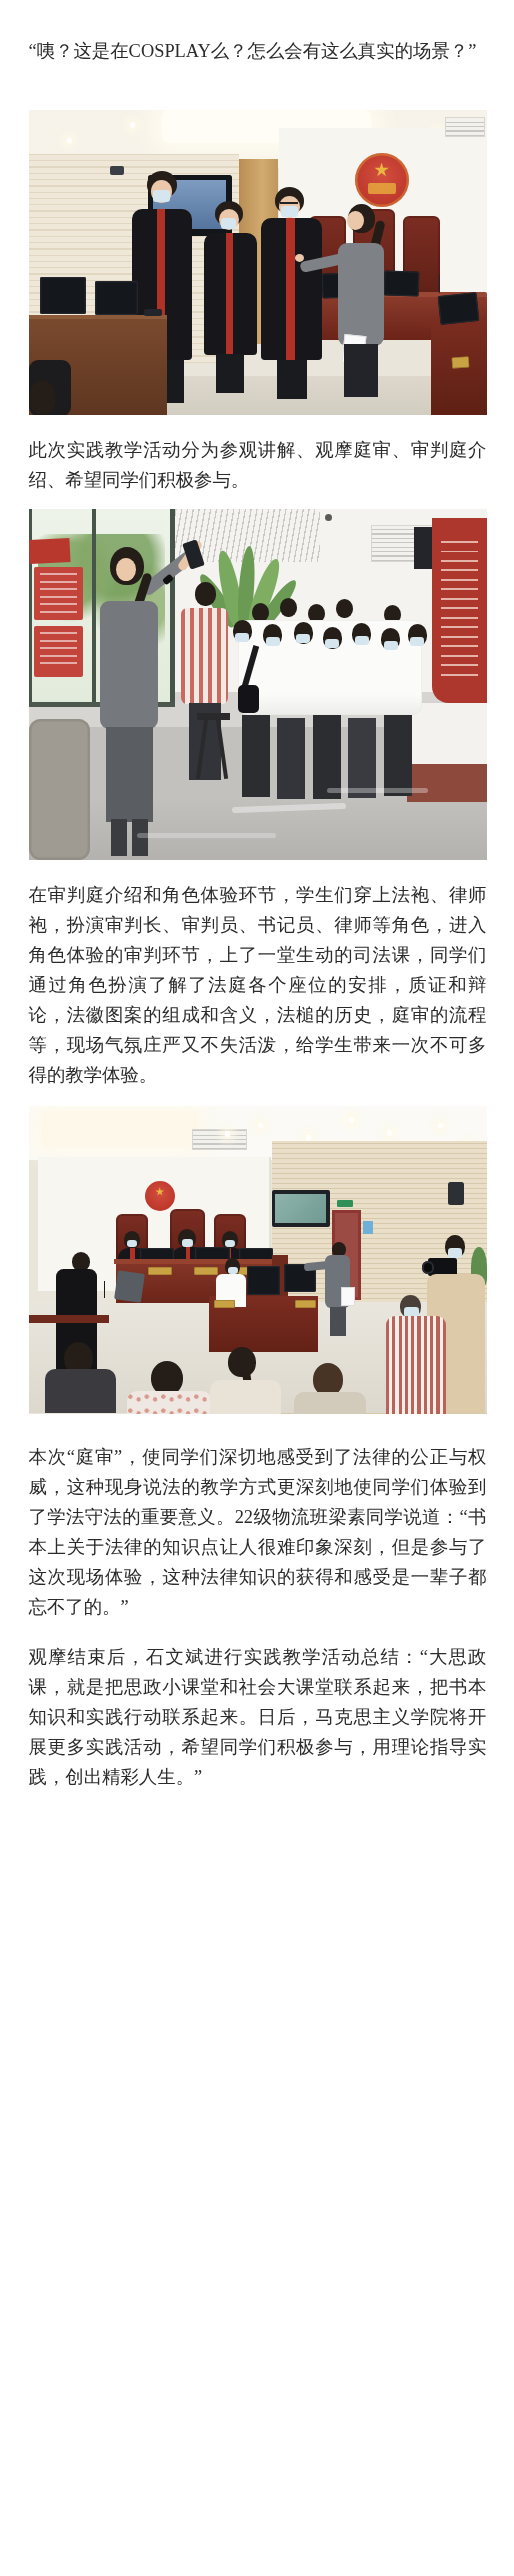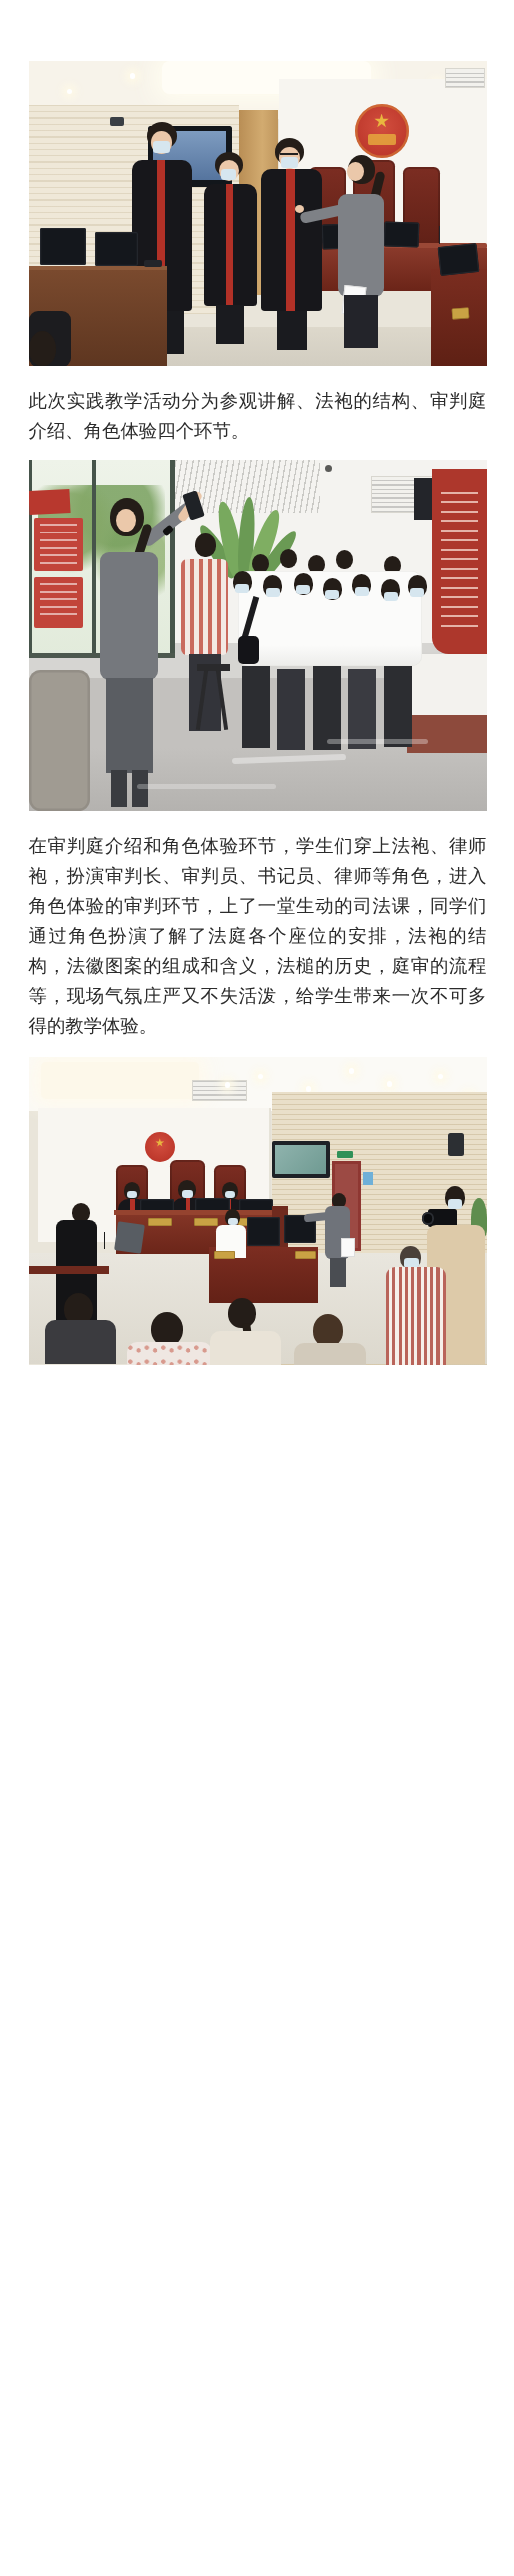--- a/index.html
+++ b/index.html
@@ -32,20 +32,21 @@
         background-image:repeating-linear-gradient(0deg,rgba(120,120,120,.35) 0 1.3px,transparent 1.3px 4.4px);}
   .plate{position:absolute;background:#c9a244;border-radius:1.3px;box-shadow:inset 0 0 0 0.6px rgba(90,60,10,.55);}
   .monitor{position:absolute;background:#14171c;border-radius:1.9px;box-shadow:inset 0 0 0 1.3px #23262c;}
 </style>
 </head>
 <body>
 
 <div class="page">
   <div class="article">
 
+    <p class="p2">“咦？这是在COSPLAY么？怎么会有这么真实的场景？”</p>
 
     <figure class="photo fig1">
       <div class="ab" style="left:0;top:0;width:458px;height:58px;background:#f7f3ea;"></div>
       <div class="ab" style="left:133px;top:0;width:209px;height:33px;background:#fffdf6;border-radius:7.6px;box-shadow:0 0 23px 9px rgba(255,253,240,.95);"></div>
       <div class="downlight" style="left:38px;top:28px;"></div>
       <div class="downlight" style="left:101px;top:12.7px;"></div>
       <div class="downlight" style="left:405px;top:21.5px;"></div>
       <div class="downlight" style="left:443px;top:41px;"></div>
       <div class="ab" style="left:0;top:44px;width:210px;height:209px;background:#efe8d8;background-image:repeating-linear-gradient(0deg,rgba(200,186,156,.38) 0 1.3px,transparent 1.3px 6.3px);"></div>
       <div class="ab" style="left:0;top:266px;width:458px;height:39px;background:linear-gradient(180deg,#ddd8cb,#d2cdc1);"></div>
@@ -104,21 +105,21 @@
 
       <div class="ab" style="left:0;top:205px;width:138px;height:6.3px;background:#8d5a3a;"></div>
       <div class="ab" style="left:0;top:209px;width:138px;height:96px;background:linear-gradient(180deg,#7a4a2e,#5e3620);"></div>
       <div class="monitor" style="left:11.4px;top:167px;width:46px;height:37px;"></div>
       <div class="monitor" style="left:66px;top:171px;width:43px;height:34px;"></div>
       <div class="ab" style="left:115px;top:199px;width:18px;height:7.6px;background:#23252a;border-radius:1.9px;"></div>
       <div class="ab" style="left:0;top:250px;width:42px;height:56px;background:#1c1c1f;border-radius:9px;"></div>
       <div class="head" style="left:0;top:270px;width:27px;height:35px;"></div>
     </figure>
 
-    <p class="mt32">此次实践教学活动分为参观讲解、法袍的结构、审判庭介绍、角色体验四个环节。</p>
+    <p class="mt32">此次实践教学活动分为参观讲解、观摩庭审、审判庭介绍、希望同学们积极参与。</p>
 
     <figure class="photo fig2">
       <div class="ab" style="left:0;top:0;width:458px;height:351px;background:linear-gradient(180deg,#f4f3f0 0 52%,#d6d5d2 52% 62%,#c3c1be 62% 82%,#b4b2af 100%);"></div>
       <div class="ab" style="left:19px;top:0;width:272px;height:53px;background:repeating-linear-gradient(100deg,rgba(150,150,145,.45) 0 1.3px,transparent 1.3px 5.7px);"></div>
       <div class="vent" style="left:342px;top:16.5px;width:70px;height:35px;"></div>
       <div class="ab" style="left:296px;top:5px;width:7px;height:7px;border-radius:50%;background:#5a5a58;"></div>
       <div class="ab" style="left:0;top:0;width:146px;height:198px;background:linear-gradient(180deg,#eef3e9,#e2ebdb);"></div>
       <div class="ab" style="left:9px;top:25px;width:127px;height:114px;background:radial-gradient(circle at 25% 35%,rgba(133,168,104,.9) 0 26%,transparent 40%),radial-gradient(circle at 62% 22%,rgba(120,160,94,.85) 0 30%,transparent 44%),radial-gradient(circle at 78% 62%,rgba(143,176,112,.8) 0 24%,transparent 38%);"></div>
       <div class="ab" style="left:0;top:0;width:3.8px;height:198px;background:#46544a;"></div>
       <div class="ab" style="left:63px;top:0;width:4.4px;height:198px;background:#46544a;"></div>
@@ -188,21 +189,21 @@
       <div class="ab" style="left:355px;top:206px;width:28px;height:81px;background:#2c2d31;"></div>
       <div class="ab" style="left:0;top:210px;width:61px;height:141px;background:#a09b92;border-radius:11.4px;box-shadow:inset 0 0 0 2.5px rgba(0,0,0,.08);"></div>
       <div class="ab" style="left:168px;top:204px;width:33px;height:7.6px;background:#2a2a2c;"></div>
       <div class="ab" style="left:171px;top:210px;width:4.4px;height:60px;background:#2a2a2c;transform:rotate(8deg);"></div>
       <div class="ab" style="left:191px;top:210px;width:4.4px;height:60px;background:#2a2a2c;transform:rotate(-8deg);"></div>
       <div class="ab" style="left:203px;top:296px;width:114px;height:6.3px;background:rgba(255,255,255,.4);transform:rotate(-2deg);border-radius:3.2px;"></div>
       <div class="ab" style="left:108px;top:324px;width:139px;height:5px;background:rgba(255,255,255,.28);border-radius:2.5px;"></div>
       <div class="ab" style="left:298px;top:279px;width:101px;height:5px;background:rgba(255,255,255,.33);border-radius:2.5px;"></div>
     </figure>
 
-    <p class="mt32">在审判庭介绍和角色体验环节，学生们穿上法袍、律师袍，扮演审判长、审判员、书记员、律师等角色，进入角色体验的审判环节，上了一堂生动的司法课，同学们通过角色扮演了解了法庭各个座位的安排，法袍的结构，法徽图案的组成和含义，法槌的历史，庭审的流程等，现场气氛庄严又不失活泼，给学生带来一次不可多得的教学体验。</p>
+    <p class="mt32">在审判庭介绍和角色体验环节，学生们穿上法袍、律师袍，扮演审判长、审判员、书记员、律师等角色，进入角色体验的审判环节，上了一堂生动的司法课，同学们通过角色扮演了解了法庭各个座位的安排，质证和辩论，法徽图案的组成和含义，法槌的历史，庭审的流程等，现场气氛庄严又不失活泼，给学生带来一次不可多得的教学体验。</p>
 
     <figure class="photo fig3">
       <div class="ab" style="left:0;top:0;width:458px;height:54px;background:#fbfaf6;"></div>
       <div class="ab" style="left:12.7px;top:5px;width:158px;height:37px;background:#fdf8ea;border-radius:5px;box-shadow:0 0 19px 7.6px rgba(255,250,235,.9);"></div>
       <div class="vent" style="left:163px;top:23px;width:53px;height:19px;"></div>
       <div class="downlight" style="left:196px;top:25px;"></div>
       <div class="downlight" style="left:229px;top:16.5px;"></div>
       <div class="downlight" style="left:277px;top:29px;"></div>
       <div class="downlight" style="left:320px;top:11.4px;"></div>
       <div class="downlight" style="left:358px;top:24px;"></div>
@@ -279,16 +280,18 @@
       <div class="ab" style="left:16.5px;top:263px;width:71px;height:44px;background:#3b3b3f;border-radius:10px 10px 0 0;"></div>
       <div class="head" style="left:122px;top:255px;width:32px;height:34px;"></div>
       <div class="ab" style="left:98px;top:285px;width:85px;height:23px;background:#efe7e2;background-image:radial-gradient(circle at 20% 40%,#d89a8e 1.9px,transparent 2.5px),radial-gradient(circle at 70% 60%,#d89a8e 1.9px,transparent 2.5px);background-size:16.5px 14px;border-radius:10px 10px 0 0;"></div>
       <div class="head" style="left:199px;top:241px;width:28px;height:30px;"></div>
       <div class="ab" style="left:215px;top:266px;width:7.6px;height:28px;background:#241d17;border-radius:3.8px;transform:rotate(-8deg);"></div>
       <div class="ab" style="left:181px;top:274px;width:71px;height:34px;background:#e9e3d7;border-radius:10px 10px 0 0;"></div>
       <div class="head" style="left:284px;top:257px;width:30px;height:33px;background:#473425;"></div>
       <div class="ab" style="left:265px;top:286px;width:72px;height:21.5px;background:#d2cabb;border-radius:10px 10px 0 0;"></div>
     </figure>
 
+    <p class="mt44">本次“庭审”，使同学们深切地感受到了法律的公正与权威，这种现身说法的教学方式更深刻地使同学们体验到了学法守法的重要意义。22级物流班梁素同学说道：“书本上关于法律的知识点让人很难印象深刻，但是参与了这次现场体验，这种法律知识的获得和感受是一辈子都忘不了的。”</p>
+    <p class="mt32">观摩结束后，石文斌进行实践教学活动总结：“大思政课，就是把思政小课堂和社会大课堂联系起来，把书本知识和实践行动联系起来。日后，马克思主义学院将开展更多实践活动，希望同学们积极参与，用理论指导实践，创出精彩人生。”</p>
   </div>
 
 </div>
 
 
 </body></html>

